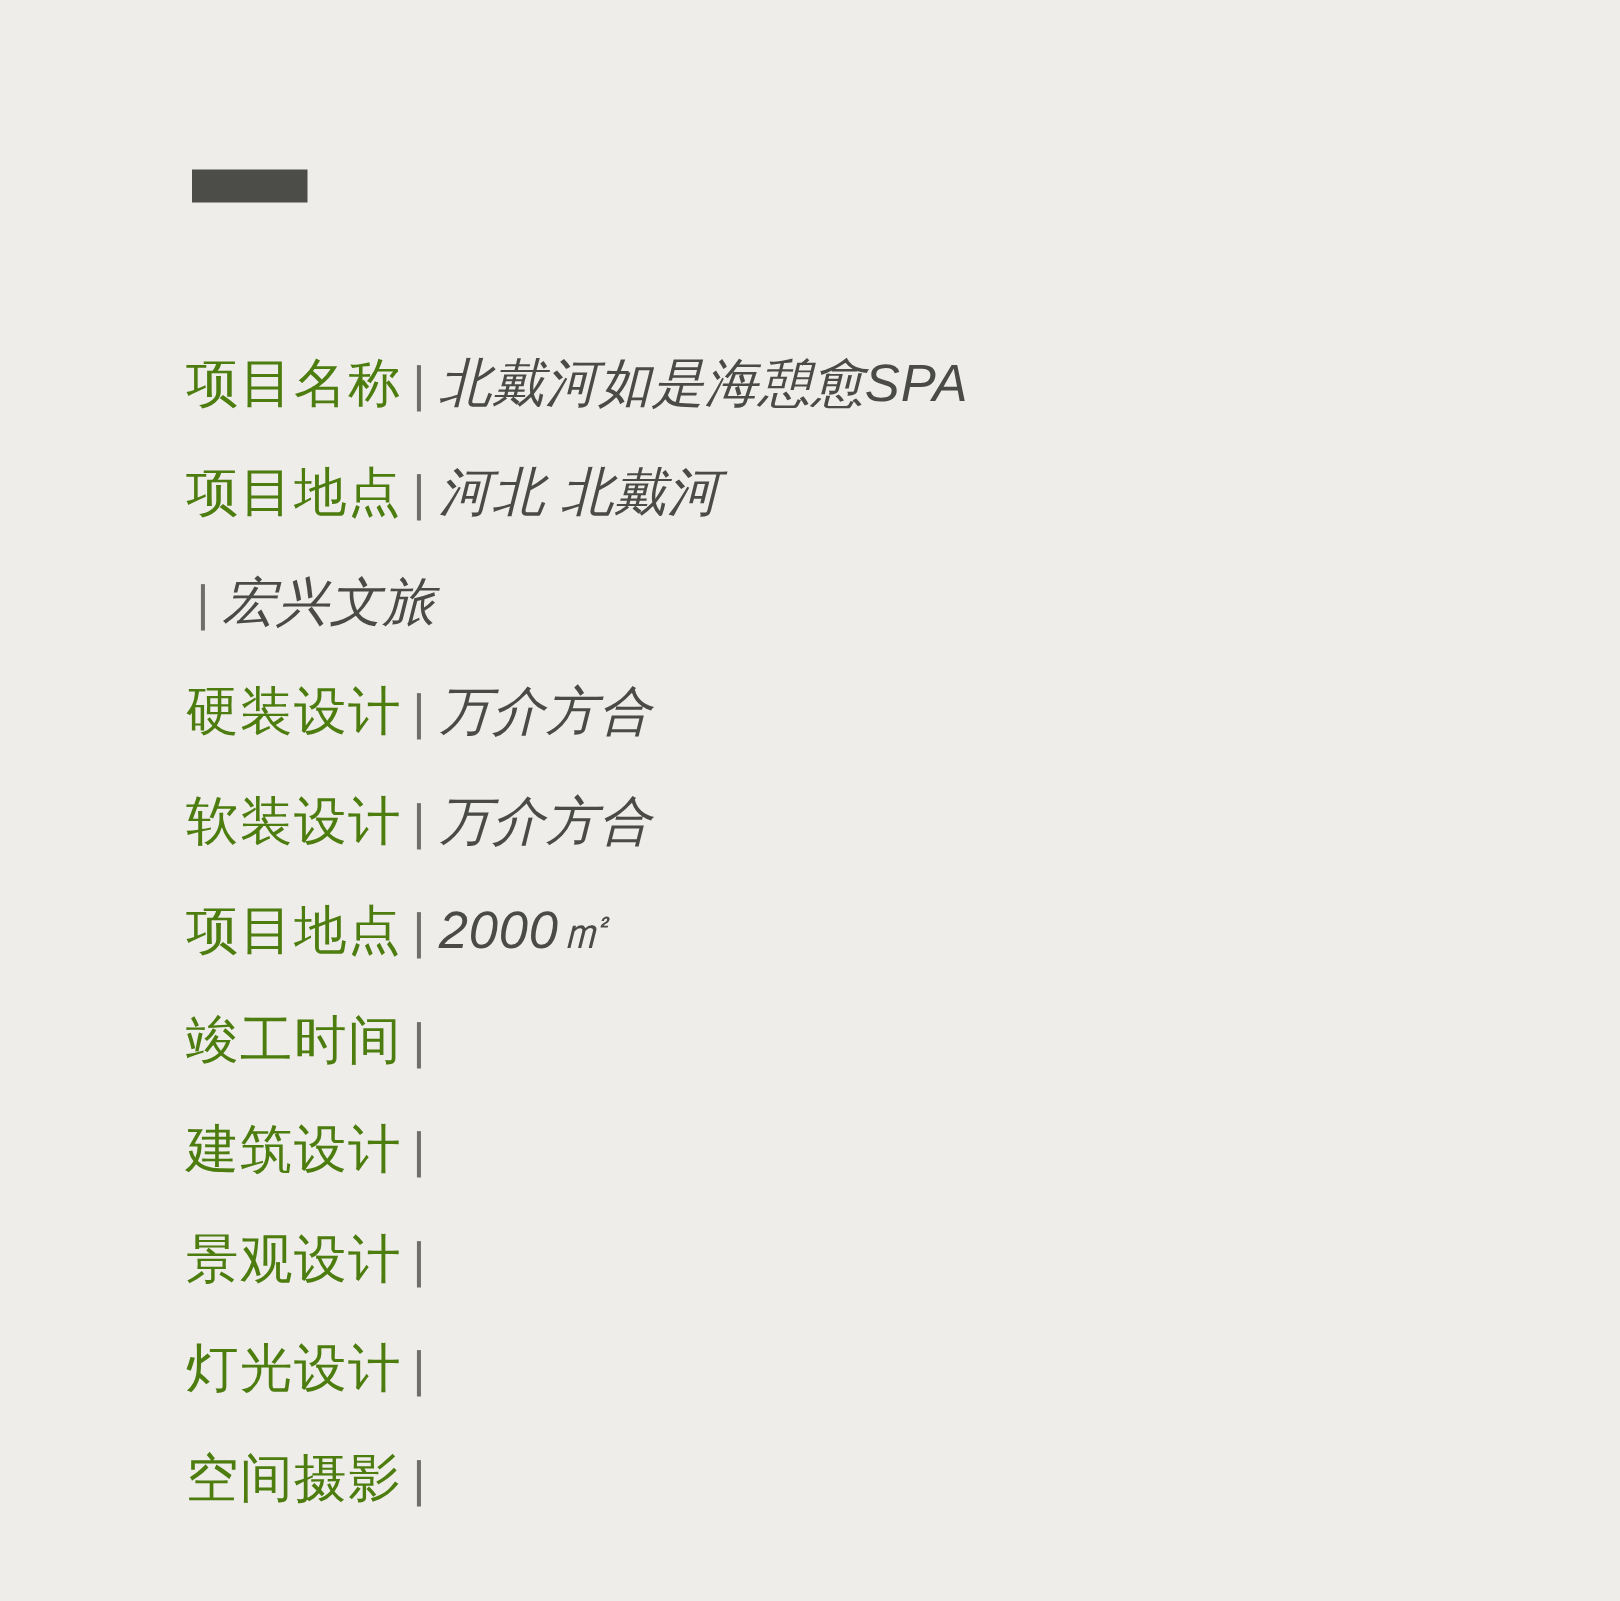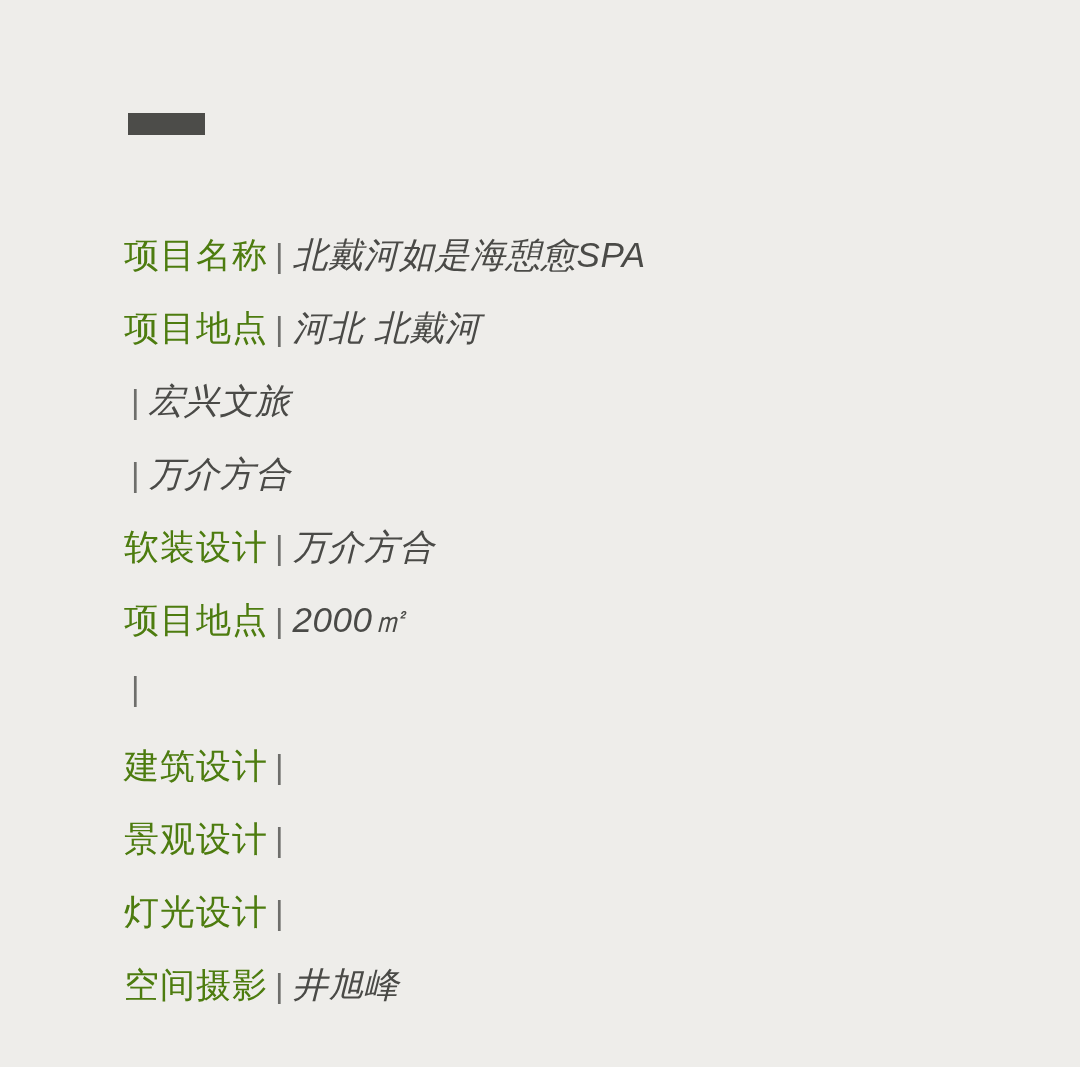--- a/index.html
+++ b/index.html
@@ -79,37 +79,39 @@
       <span class="divider">|</span>
       <span class="value">河北 北戴河</span>
     </div>
 
     <div class="info-row">
       <span class="divider">|</span>
       <span class="value">宏兴文旅</span>
     </div>
 
     <div class="info-row">
+      <span class="label">硬装设计</span>
       <span class="divider">|</span>
       <span class="value">万介方合</span>
     </div>
 
     <div class="info-row">
       <span class="label">软装设计</span>
       <span class="divider">|</span>
       <span class="value">万介方合</span>
     </div>
 
     <div class="info-row">
       <span class="label">项目地点</span>
       <span class="divider">|</span>
       <span class="value">2000㎡</span>
     </div>
 
     <div class="info-row">
+      <span class="label">竣工时间</span>
       <span class="divider">|</span>
     </div>
 
     <div class="info-row">
       <span class="label">建筑设计</span>
       <span class="divider">|</span>
     </div>
 
     <div class="info-row">
       <span class="label">景观设计</span>
@@ -117,18 +119,17 @@
     </div>
 
     <div class="info-row">
       <span class="label">灯光设计</span>
       <span class="divider">|</span>
     </div>
 
     <div class="info-row">
       <span class="label">空间摄影</span>
       <span class="divider">|</span>
-      <span class="value">井旭峰</span>
     </div>
 
   </div>
 
 </div>
 
 </body></html>

